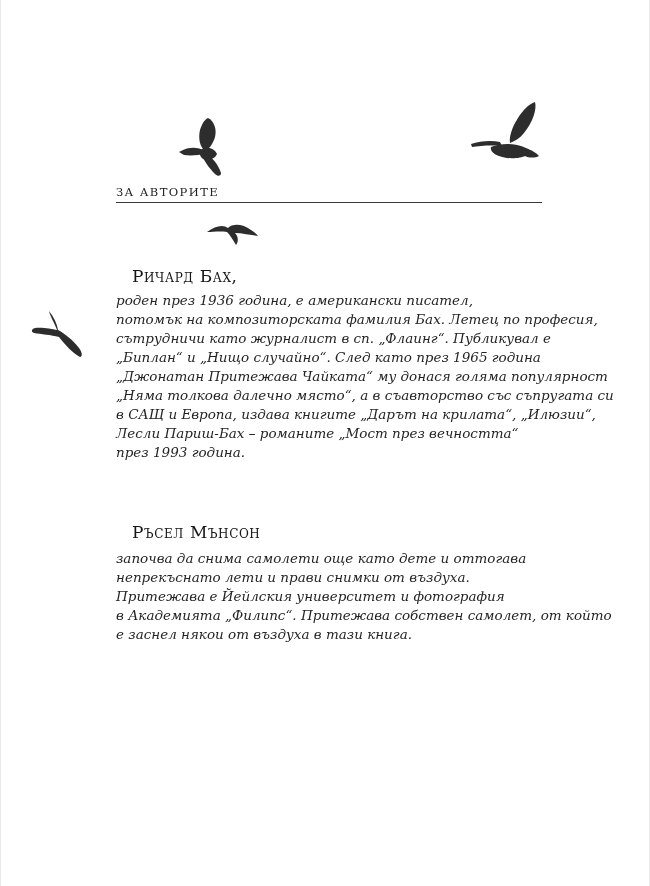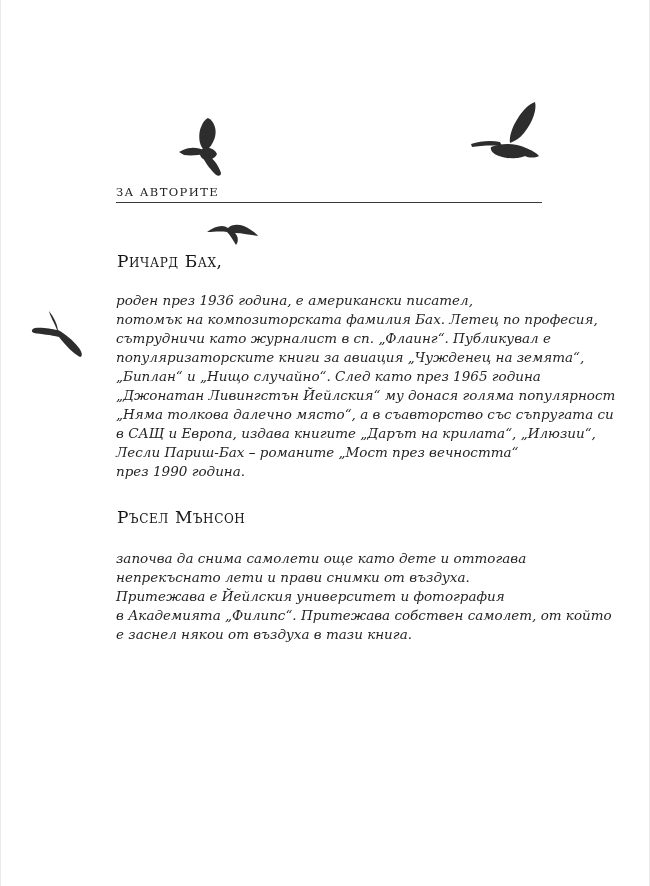--- a/index.html
+++ b/index.html
@@ -15,21 +15,21 @@
   .section-label{
     position:absolute;left:115px;top:185px;
     font-size:11.5px;letter-spacing:1.4px;
     color:#222;white-space:nowrap;
   }
   .header-rule{
     position:absolute;left:115px;top:202px;
     width:426px;height:1px;background:#3a3a3a;
   }
   .author-name{
-    position:absolute;left:115px;margin:1px;
+    position:absolute;left:115px;margin:16px;
     font-variant:small-caps;font-weight:normal;
     font-size:17px;letter-spacing:0.6px;color:#161616;
     white-space:nowrap;
   }
   .name-1{top:250px;}
   .name-2{top:506px;}
   .bio{
     position:absolute;left:115px;
     font-style:italic;
     font-size:13.5px;line-height:19px;
@@ -85,27 +85,26 @@
   </div>
 
   <div class="section-label">ЗА АВТОРИТЕ</div>
   <div class="header-rule"></div>
 
   <h2 class="author-name name-1">Ричард Бах,</h2>
   <div class="bio bio-1">
     <div class="bio-line">роден през 1936 година, е американски писател,</div>
     <div class="bio-line">потомък на композиторската фамилия Бах. Летец по професия,</div>
     <div class="bio-line">сътрудничи като журналист в сп. „Флаинг“. Публикувал е</div>
-    <div class="bio-line">популяризаторските книги за авиация „Чужденец на земята“,</div>
     <div class="bio-line">„Биплан“ и „Нищо случайно“. След като през 1965 година</div>
-    <div class="bio-line">„Джонатан Ливингстън Йейлския“ му донася голяма популярност</div>
+    <div class="bio-line">„Джонатан Притежава Чайката“ му донася голяма популярност</div>
     <div class="bio-line">„Няма толкова далечно място“, а в съавторство със съпругата си</div>
     <div class="bio-line">в САЩ и Европа, издава книгите „Дарът на крилата“, „Илюзии“,</div>
     <div class="bio-line">Лесли Париш-Бах – романите „Мост през вечността“</div>
-    <div class="bio-line">през 1990 година.</div>
+    <div class="bio-line">през 1993 година.</div>
   </div>
 
   <h2 class="author-name name-2">Ръсел Мънсон</h2>
   <div class="bio bio-2">
     <div class="bio-line">започва да снима самолети още като дете и оттогава</div>
     <div class="bio-line">непрекъснато лети и прави снимки от въздуха.</div>
     <div class="bio-line">Притежава е Йейлския университет и фотография</div>
     <div class="bio-line">в Академията „Филипс“. Притежава собствен самолет, от който</div>
     <div class="bio-line">е заснел някои от въздуха в тази книга.</div>
   </div>

